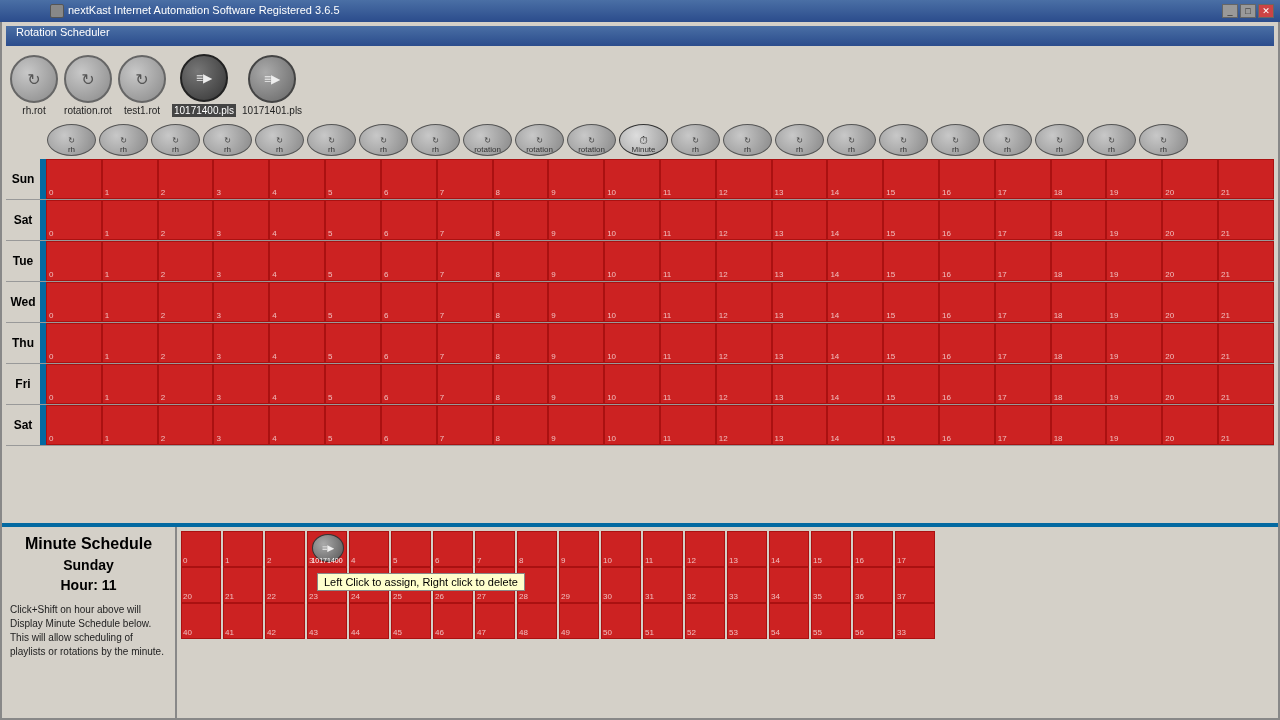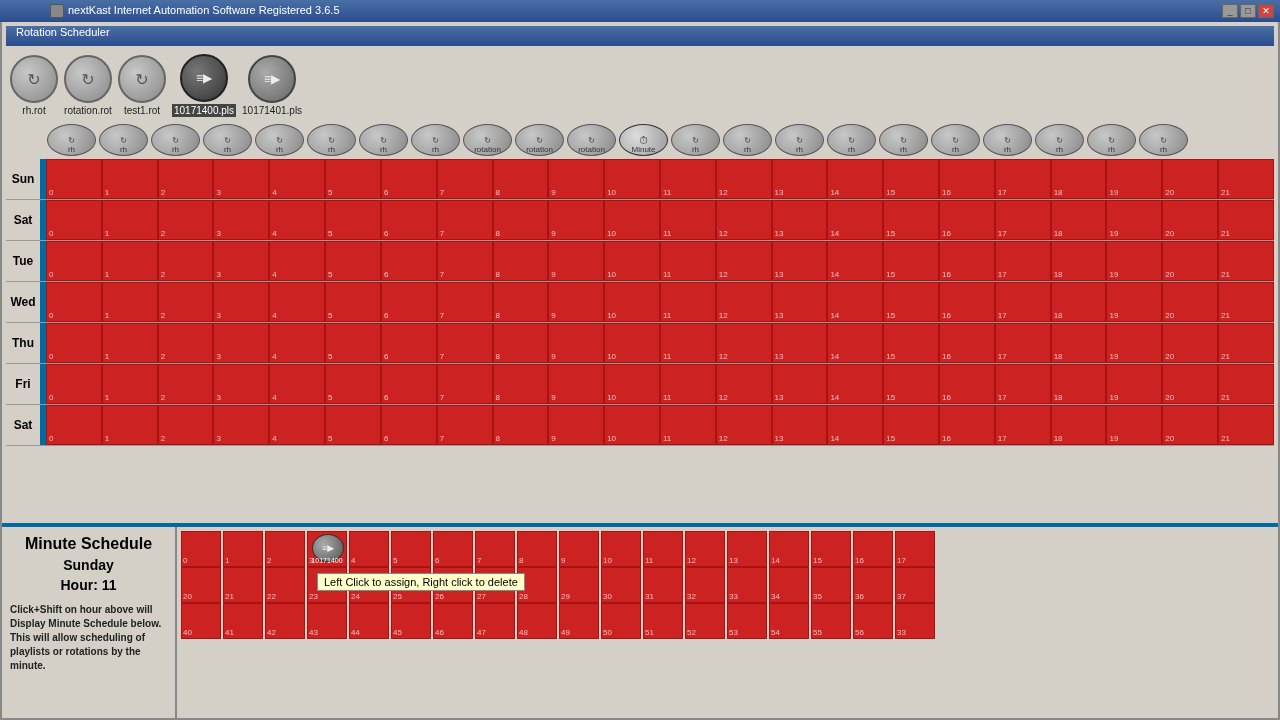--- a/index.html
+++ b/index.html
@@ -216,21 +216,20 @@
     .day-hour-display {
       text-align: center;
       font-size: 14px;
       font-weight: bold;
     }
     .minute-help {
       font-size: 10px;
       color: #222;
       margin-top: 6px;
       line-height: 1.4;
-      font-weight: bold;
     }
 
     .minute-grid-area {
       flex: 1;
       display: flex;
       flex-direction: column;
       padding: 4px;
       gap: 2px;
       position: relative;
     }

